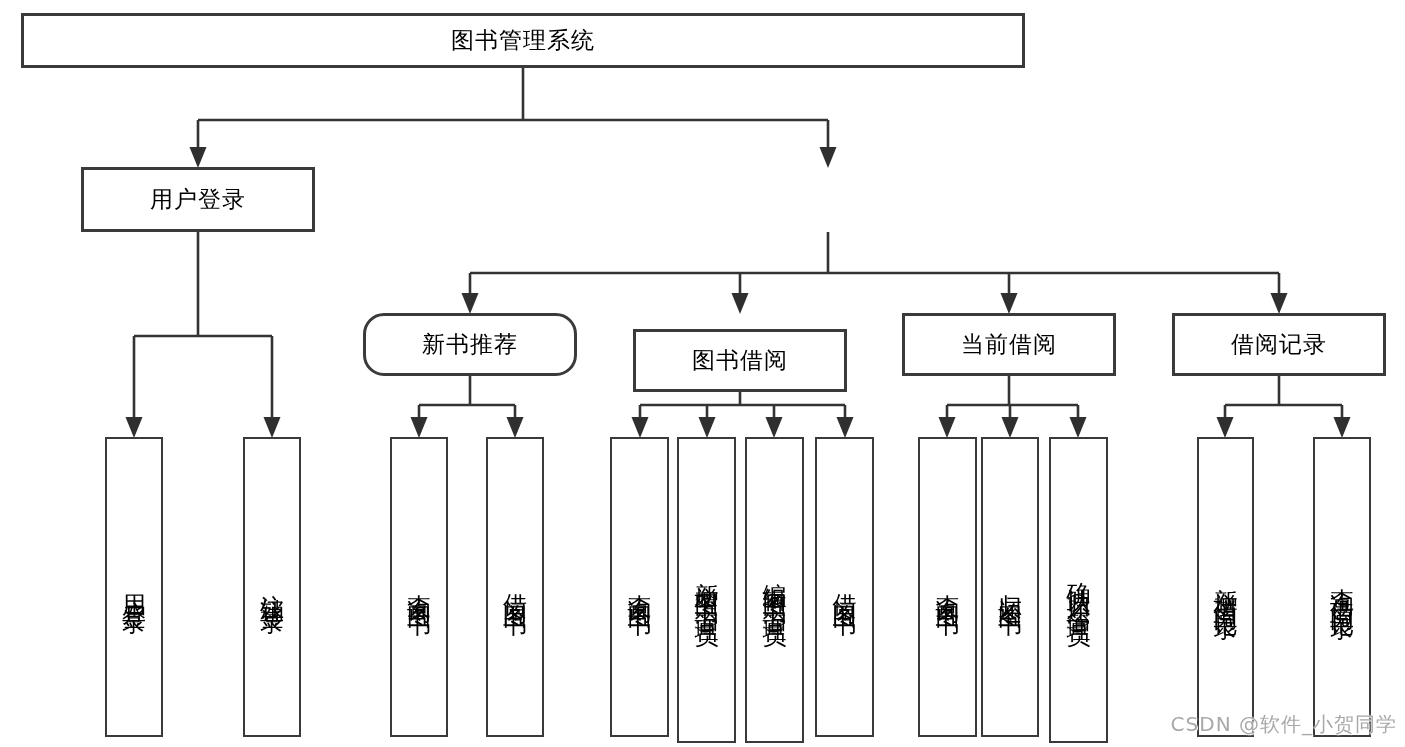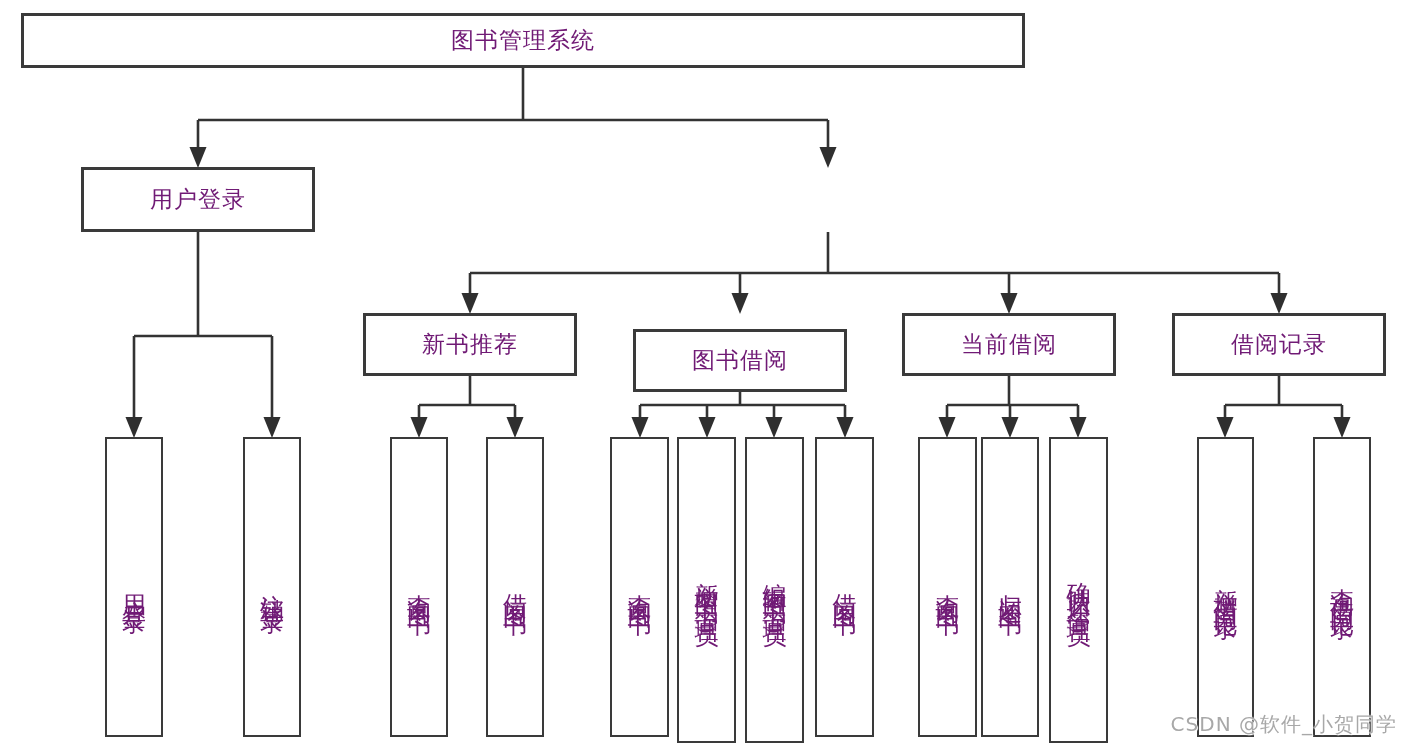--- a/index.html
+++ b/index.html
@@ -31,21 +31,21 @@
     fill: #2f2f2f;
   }
   .node {
     position: absolute;
     box-sizing: border-box;
     background: #ffffff;
     border: 3px solid #3a3a3a;
     display: flex;
     align-items: center;
     justify-content: center;
-    color: #701a75;
+    color: #000000;
   }
   .hnode span {
     font-size: 23px;
     letter-spacing: 1px;
     white-space: nowrap;
   }
   .vnode {
     border-width: 2.5px;
   }
   .vnode span {
@@ -136,21 +136,21 @@
   </svg>
 
   <div class="node hnode" style="left:21px; top:13px; width:1004px; height:55px;">
     <span>图书管理系统</span>
   </div>
 
   <div class="node hnode" style="left:81px; top:167px; width:234px; height:65px;">
     <span>用户登录</span>
   </div>
 
-  <div class="node hnode" style="left:363px; top:313px; width:214px; height:63px;">
+  <div class="node hnode" style="left:363px; top:313px; width:214px; height:63px;border-radius:21px;">
     <span>新书推荐</span>
   </div>
   <div class="node hnode" style="left:633px; top:313px; width:214px; height:63px;margin-top:16px;">
     <span>图书借阅</span>
   </div>
   <div class="node hnode" style="left:1172px; top:313px; width:214px; height:63px;">
     <span>借阅记录</span>
   </div>
   <div class="node hnode" style="left:902px; top:313px; width:214px; height:63px;">
     <span>当前借阅</span>

